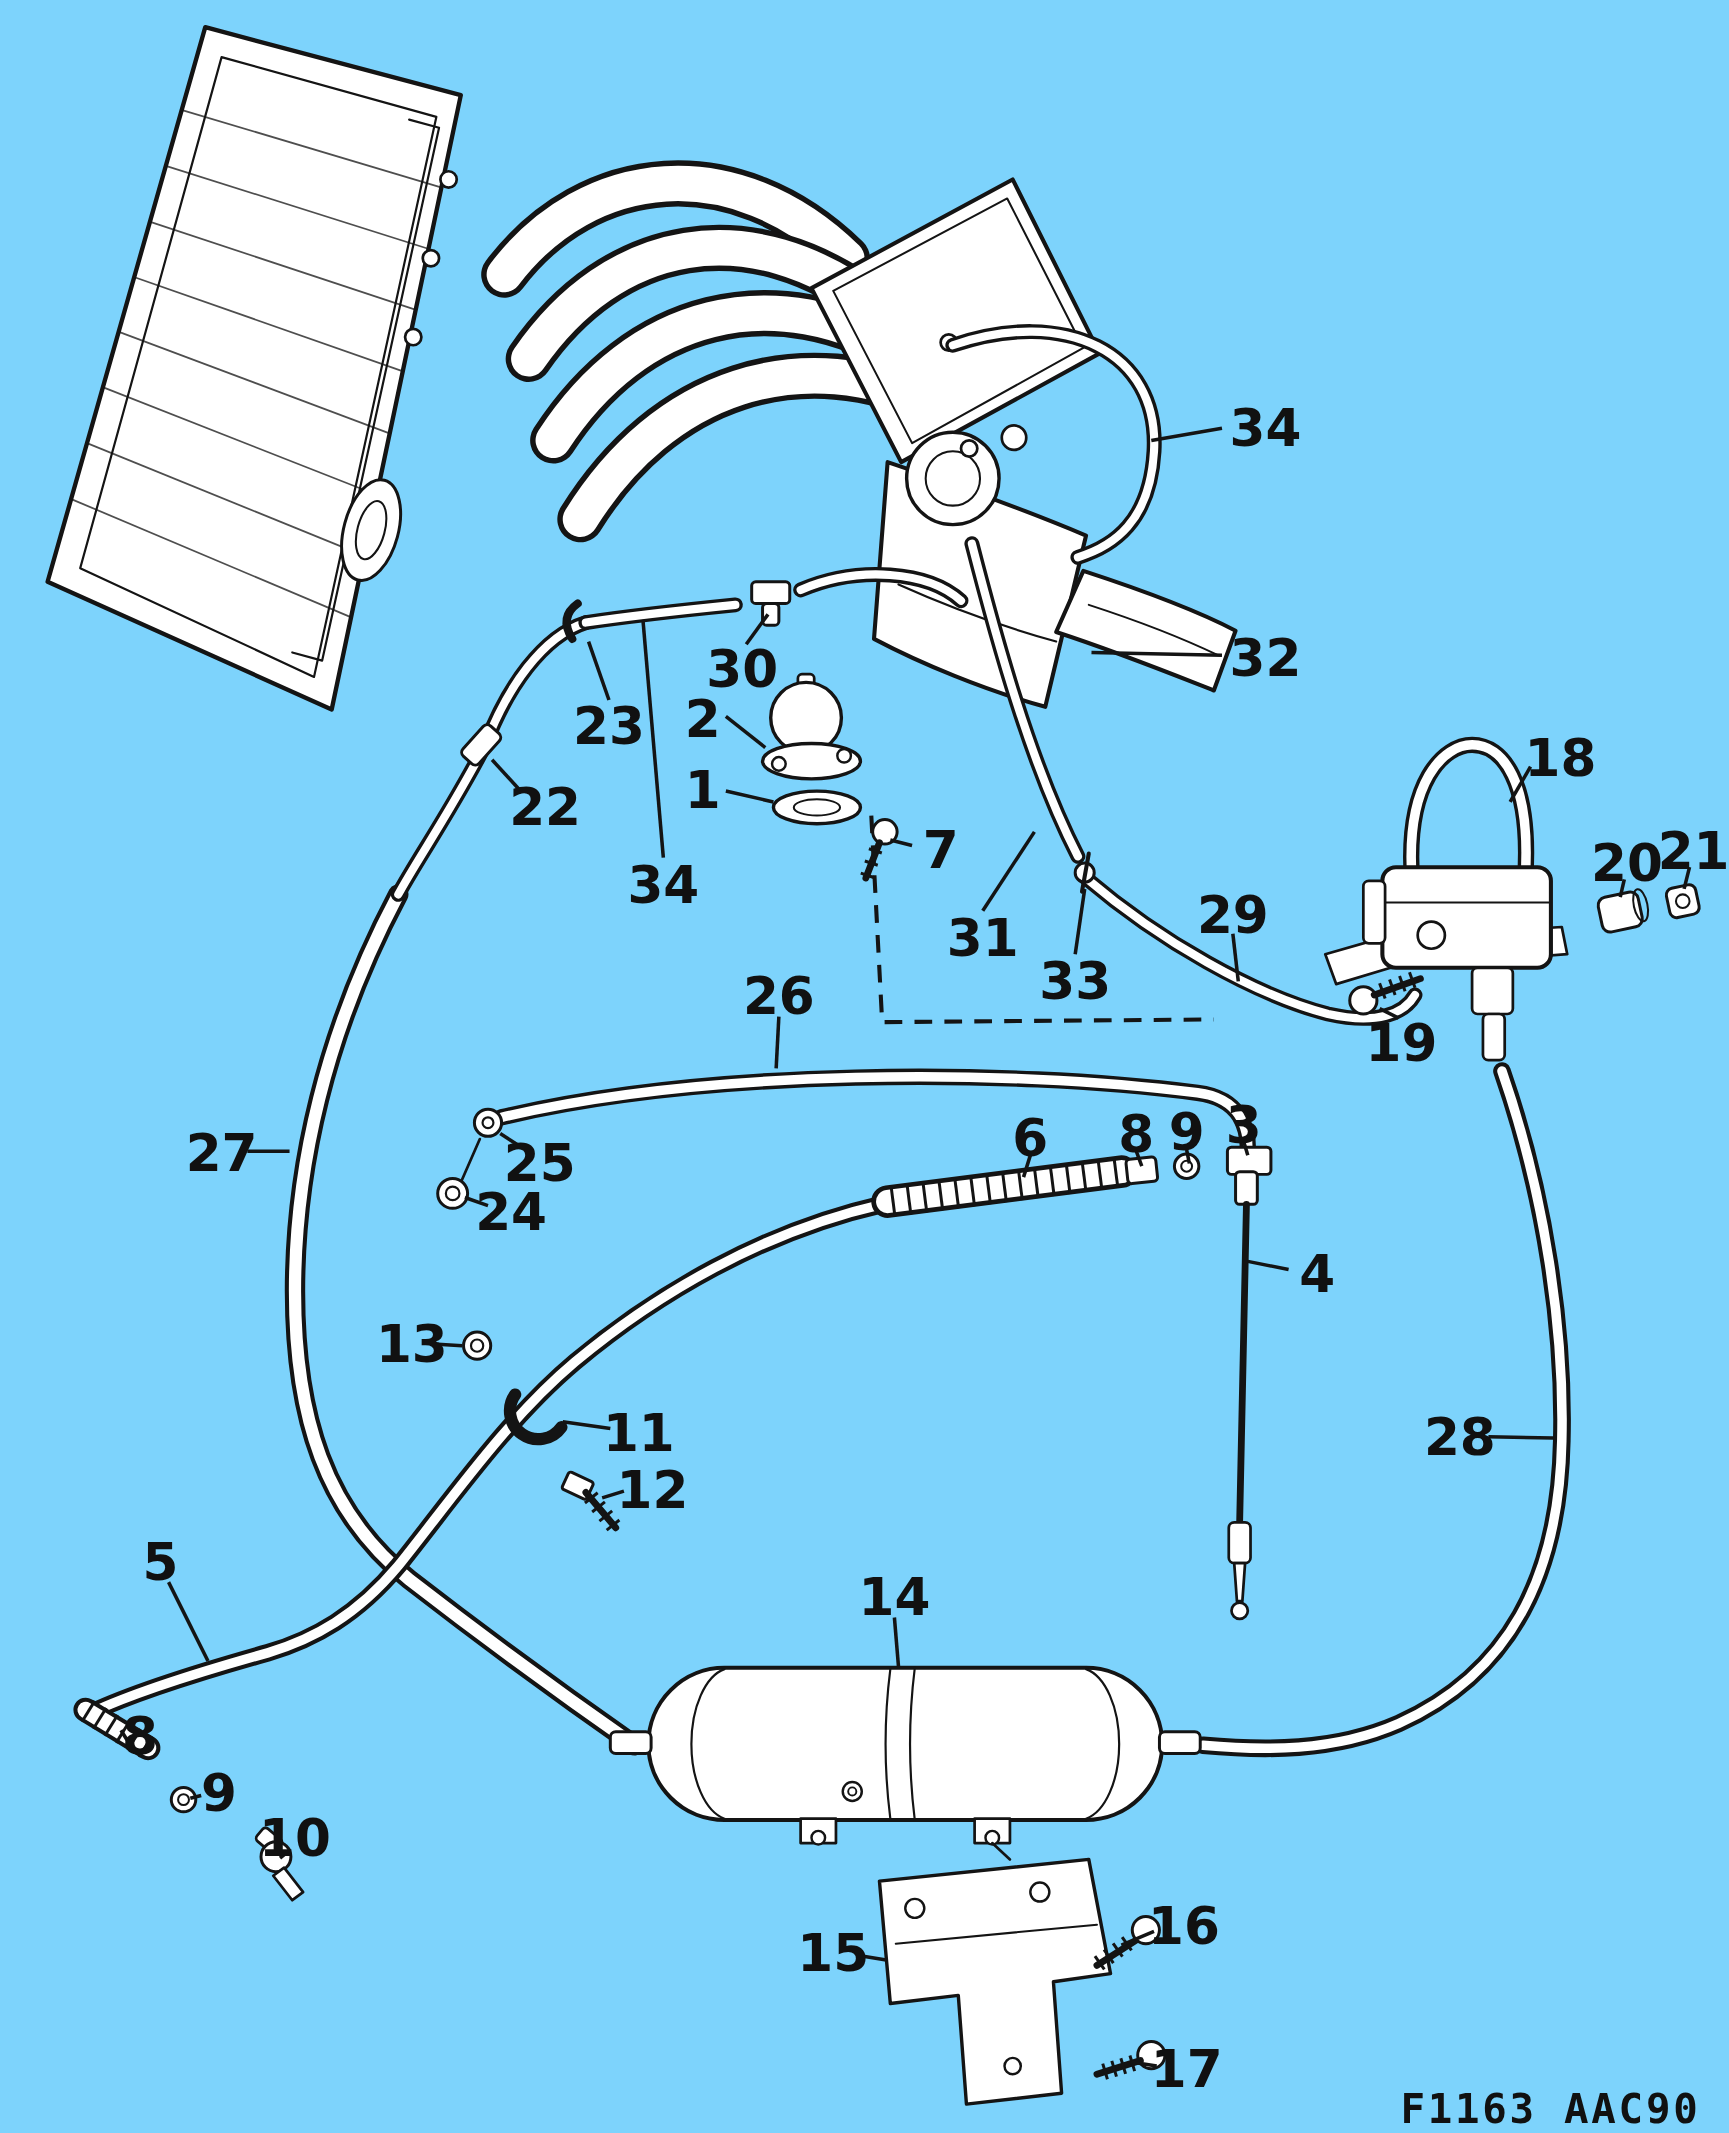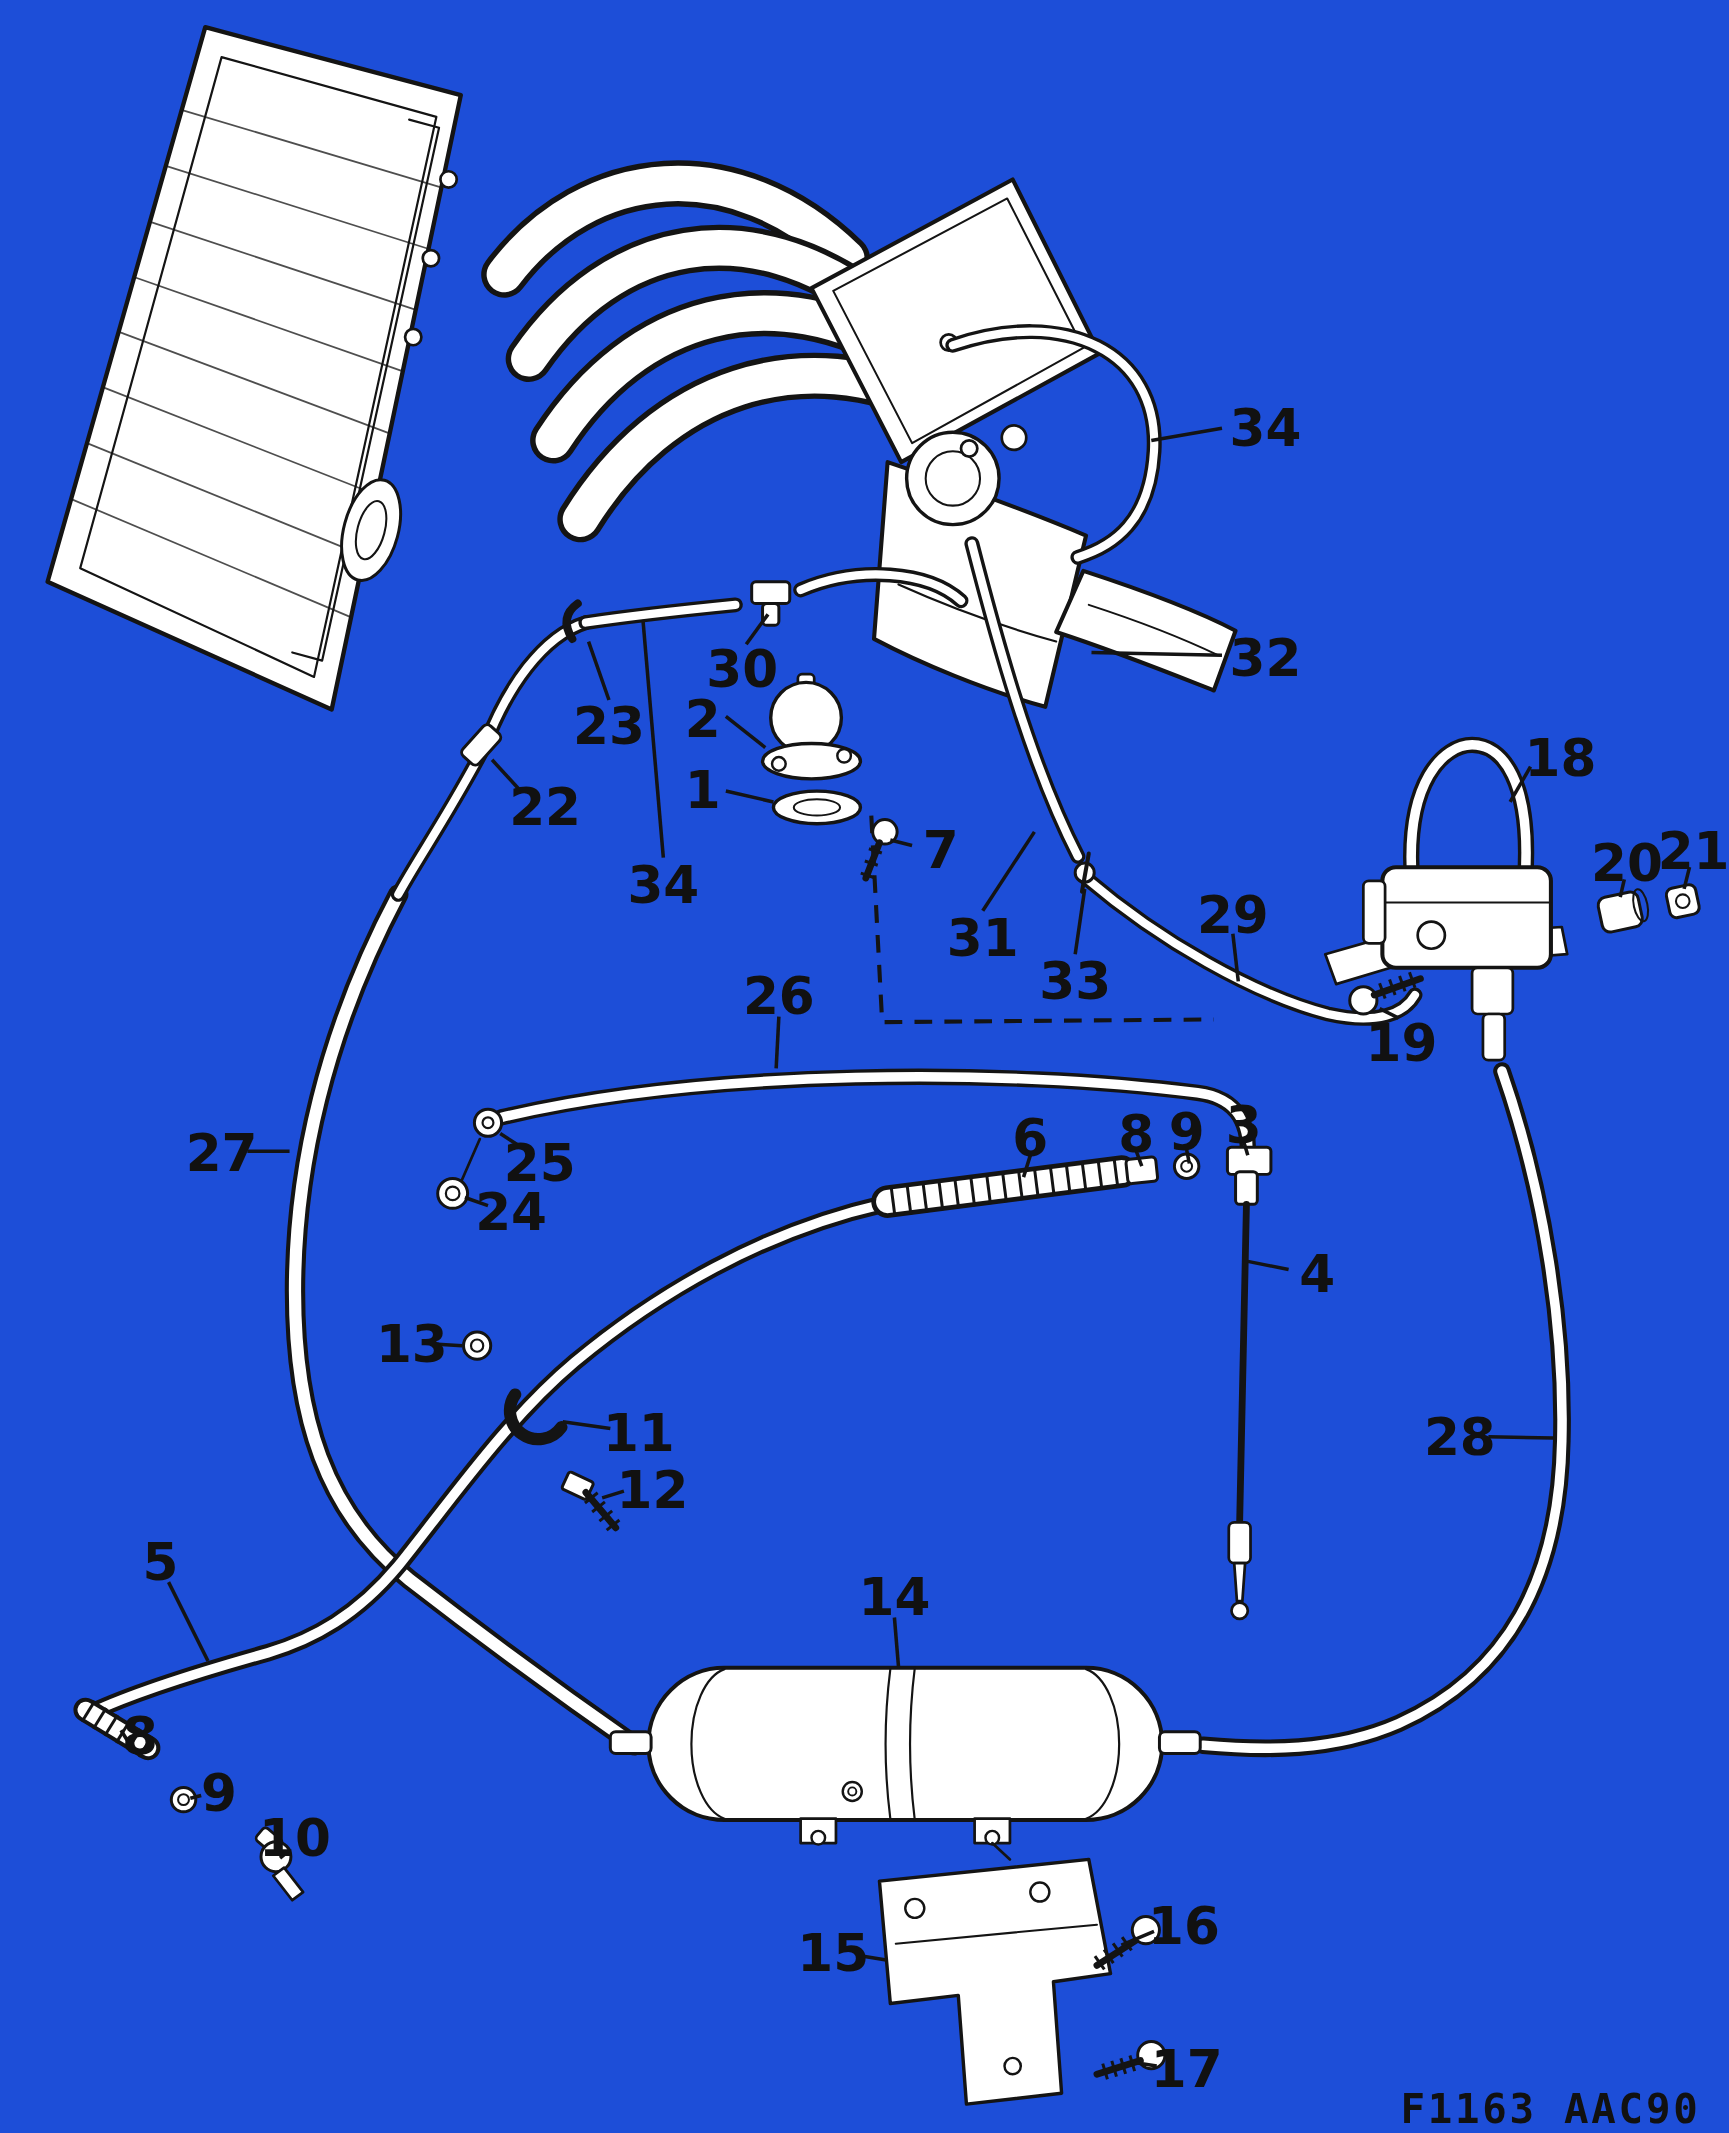--- a/index.html
+++ b/index.html
@@ -1,16 +1,16 @@
 <!DOCTYPE html>
 <html style="font-size:13.8px"><head>
 <meta charset="utf-8">
 <style>
   html,body{margin:0;padding:0;background:#fff;}
-  .page{width:1729px;height:2134px;background:#1d4ed8;position:relative;overflow:hidden;}
+  .page{width:1729px;height:2134px;background:#7dd3fc;position:relative;overflow:hidden;}
   svg{display:block;width:100%;height:100%;}
   
   .part{fill:#ffffff;stroke:#141414;stroke-linejoin:round;}
   .ln{fill:none;stroke:#141414;stroke-linejoin:round;stroke-linecap:round;}
   .tube-o{fill:none;stroke:#141414;stroke-linecap:round;}
   .tube-i{fill:none;stroke:#ffffff;stroke-linecap:round;}
   .hatch{stroke:#141414;stroke-width:1.3;opacity:.75;}
   .dash{fill:none;stroke:#141414;stroke-width:3;stroke-dasharray:13 9;}
   .tick{stroke:#141414;stroke-width:2.2;}
   .leader{stroke:#141414;stroke-width:2.6;}

